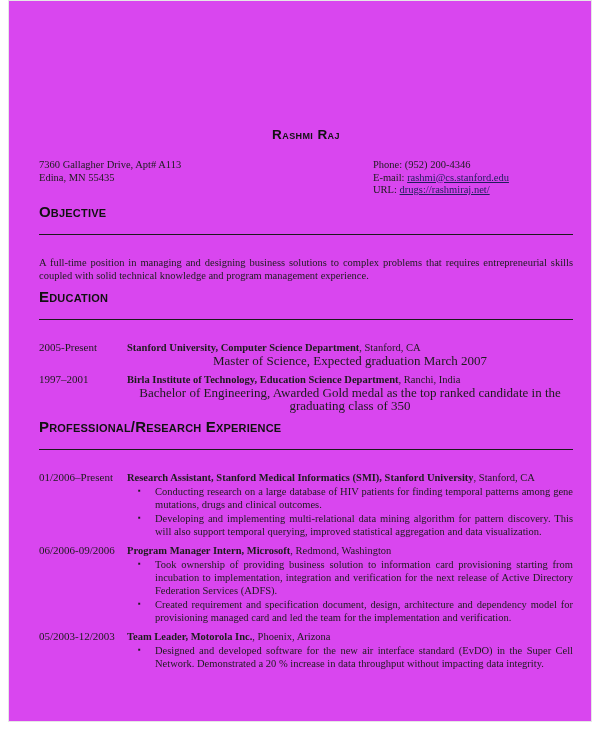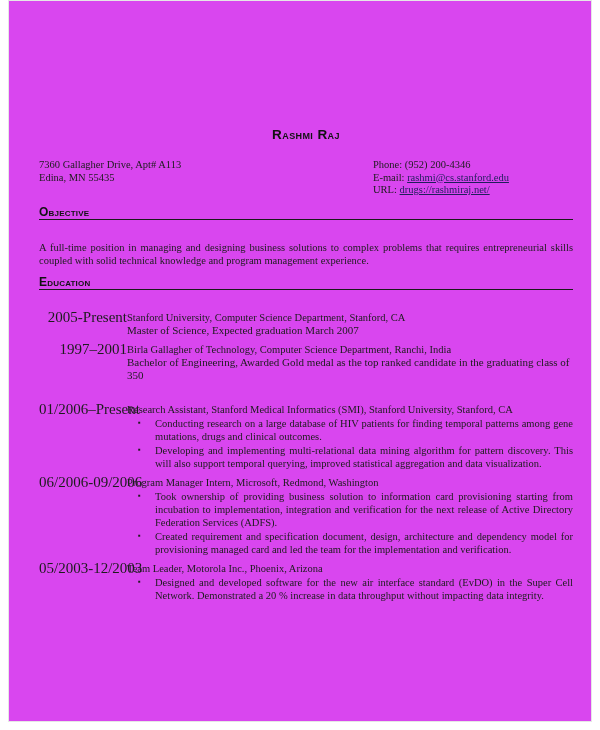--- a/index.html
+++ b/index.html
@@ -61,24 +61,24 @@
     color: #1f1f5c;
     text-decoration: underline;
   }
 
   
   .section { margin-top: 9px; }
   .section-title {
     font-family: "Liberation Sans", "DejaVu Sans", sans-serif;
     font-variant: small-caps;
     font-weight: bold;
-    font-size: 12px;
+    font-size: 15px;
     letter-spacing: 0.2px;
     color: #111;
-    padding-bottom: 1px;
+    padding-bottom: 16px;
     border-bottom: 1.4px solid #1a1a1a;
     line-height: 12px;
   }
   .section-body { padding-top: 5px; margin-top: 16px; }
 
   
   .para {
     font-size: 10.5px;
     line-height: 13px;
     text-align: justify;
@@ -87,39 +87,40 @@
   
   .entry {
     display: flex;
     align-items: flex-start;
     margin-bottom: 6px;
   }
   .entry:last-child { margin-bottom: 0; }
   .entry-date {
     width: 88px;
     flex: 0 0 88px;
-    text-align: right;
-    padding-right: 0;
+    text-align: left;
+    padding-right: 10px;
     box-sizing: border-box;
-    font-size: 15px;
+    font-size: 11px;
     line-height: 13px;
     white-space: nowrap;
   }
   .entry-main {
     flex: 1 1 auto;
     min-width: 0;
   }
   .entry-head {
     font-size: 10.5px;
     line-height: 13px;
   }
-  .entry-head b { font-weight: normal; }
+  .entry-head b { font-weight: bold; }
   .entry-sub {
-    font-size: 11px;
-    line-height: 13px;
+    font-size: 13px;
+    line-height: 13px;
+    text-align: center;
   }
 
   ul.bullets {
     list-style: none;
     margin: 0;
     padding: 0;
   }
   ul.bullets li {
     position: relative;
     padding-left: 28px;
@@ -184,30 +185,31 @@
               <b>Stanford University, Computer Science Department</b><span>, Stanford, CA</span>
             </div>
             <div class="entry-sub">Master of Science, Expected graduation March 2007</div>
           </div>
         </div>
 
         <div class="entry">
           <div class="entry-date">1997–2001</div>
           <div class="entry-main">
             <div class="entry-head">
-              <b>Birla Gallagher of Technology, Computer Science Department</b><span>, Ranchi, India</span>
+              <b>Birla Institute of Technology, Education Science Department</b><span>, Ranchi, India</span>
             </div>
             <div class="entry-sub">Bachelor of Engineering, Awarded Gold medal as the top ranked candidate in the graduating class of 350</div>
           </div>
         </div>
 
       </div>
     </div>
 
     <div class="section">
+      <div class="section-title">Professional/Research Experience</div>
       <div class="section-body">
 
         <div class="entry">
           <div class="entry-date">01/2006–Present</div>
           <div class="entry-main">
             <div class="entry-head">
               <b>Research Assistant, Stanford Medical Informatics (SMI), Stanford University</b><span>, Stanford, CA</span>
             </div>
             <ul class="bullets">
               <li>Conducting research on a large database of HIV patients for finding temporal patterns among gene mutations, drugs and clinical outcomes.</li>

